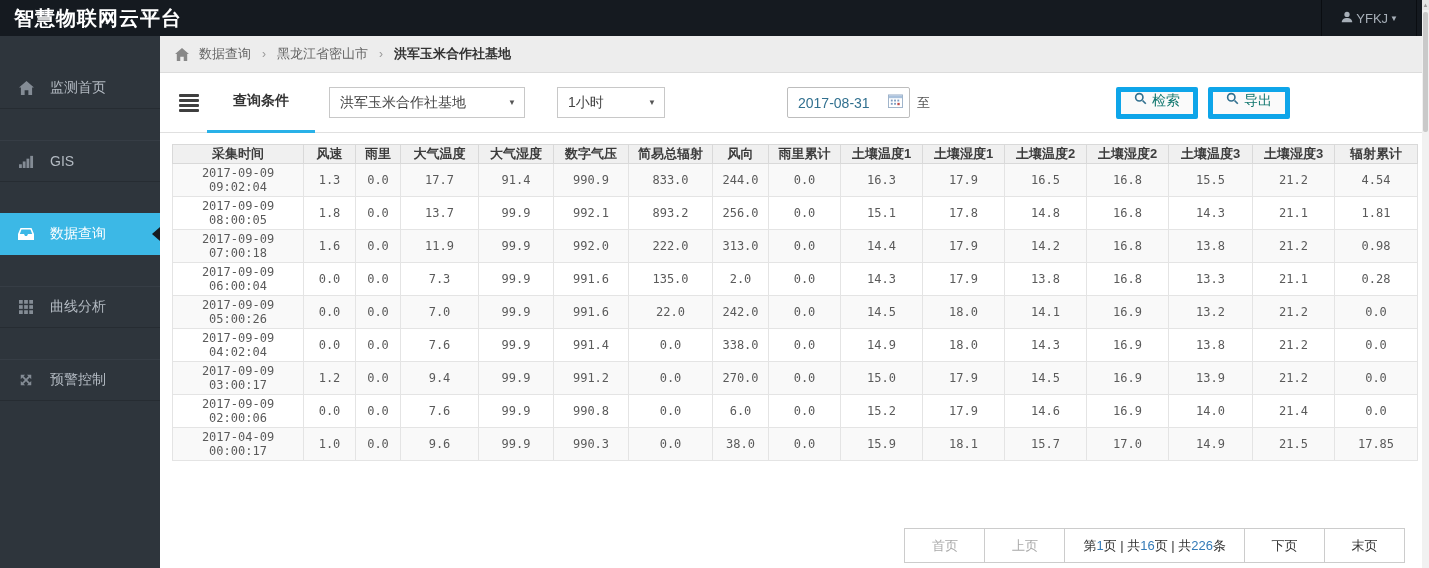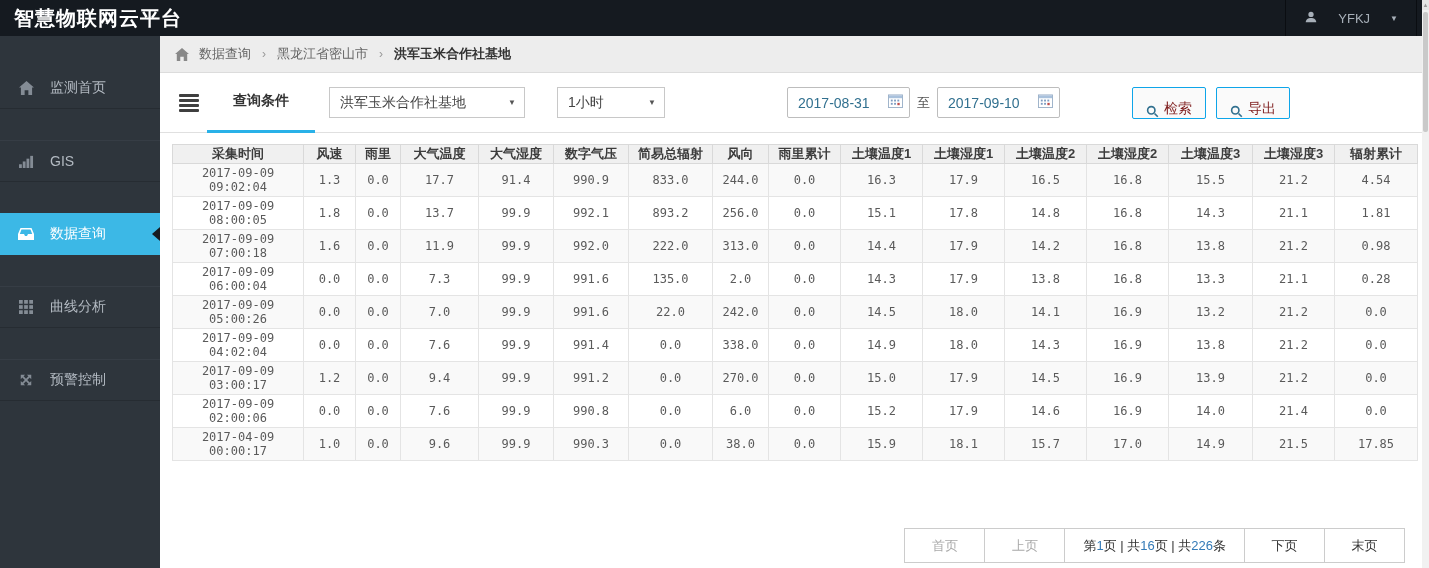--- a/index.html
+++ b/index.html
@@ -2,21 +2,21 @@
 <html><head>
 <meta charset="utf-8">
 <style>
   * { box-sizing: border-box; margin: 0; padding: 0; }
   html,body { width:1429px; height:568px; overflow:hidden; }
   body { font-family:"Liberation Sans","DejaVu Sans",sans-serif; background:#fff; position:relative; }
 
   
   .top-header { position:absolute; top:0; left:0; width:1429px; height:36px; background:#151a20; display:flex; align-items:center; z-index:5; }
   .app-title { color:#fff; font-weight:bold; font-size:20px; padding-left:14px; letter-spacing:1px; }
-  .user-area { position:absolute; right:12px; top:0; height:36px; display:flex; align-items:center; gap:20px; color:#a7afb8; font-size:13px; padding:0 18px; border-left:1px solid #0a0d11; border-right:1px solid #0a0d11; cursor:pointer;margin-left:44px; }
+  .user-area { position:absolute; right:12px; top:0; height:36px; display:flex; align-items:center; gap:2px; color:#a7afb8; font-size:13px; padding:0 18px; border-left:1px solid #0a0d11; border-right:1px solid #0a0d11; cursor:pointer;margin-left:44px; }
   .user-caret { font-size:8px; color:#a7afb8; }
 
   
   .sidebar { position:absolute; top:36px; left:0; width:160px; height:532px; background:#2e353c; }
   .sidebar-item { height:42px; display:flex; align-items:center; color:#b3bac2; font-size:14px; border-bottom:1px solid #262c32; border-top:1px solid #363d45; position:relative; cursor:pointer;margin-top:31px; }
   .sidebar-item:first-child { border-top:none; }
   .sidebar-item .icon { width:20px; margin:0 14px 0 16px; display:flex; justify-content:center; align-items:center; color:#848c95; }
   .sidebar-item.active { background:#3cb8e6; color:#fff; border-top-color:#3cb8e6; border-bottom-color:#3cb8e6; }
   .sidebar-item.active .icon { color:#fff; }
   .active-arrow { position:absolute; right:0; top:50%; margin-top:-7px; width:0; height:0; border-top:7px solid transparent; border-bottom:7px solid transparent; border-right:8px solid #171b20; }
@@ -35,21 +35,21 @@
   .hamburger i { display:block; height:3px; background:#3f3f3f; border-radius:1px; }
   .query-tab { height:60px; display:flex; align-items:center; padding:0 26px; margin-left:8px; border-bottom:3px solid #29b1e8; font-weight:bold; font-size:14px; color:#333; cursor:pointer; }
   .select-box { height:31px; border:1px solid #c8c8c8; display:flex; align-items:center; justify-content:space-between; padding:0 8px 0 10px; font-size:14px; color:#444; background:#fff; cursor:pointer; }
   .site-select { width:196px; margin-left:14px; }
   .interval-select { width:108px; margin-left:32px; }
   .caret-down { font-size:8px; color:#555; }
   .date-input { width:123px; height:31px; border:1px solid #bdbdbd; border-radius:2px; display:flex; align-items:center; justify-content:space-between; padding:0 6px 0 10px; font-size:14px; color:#31708f; cursor:text; }
   .date-from { margin-left:122px; }
   .to-label { margin:0 7px; color:#555; font-size:13px; }
   .query-btns { position:absolute; right:139px; top:14px; display:flex; gap:10px; }
-  .btn { height:32px; padding:0 13px; border:1px solid #0ea5e9; border-radius:2px; background:#fafafa; display:flex; align-items:flex-end; gap:5px; font-size:14px; color:#7f1d1d; cursor:pointer; }
+  .btn { height:32px; padding:0 13px; border:5px solid #0ea5e9; border-radius:2px; background:#fafafa; display:flex; align-items:flex-start; gap:5px; font-size:14px; color:#0f766e; cursor:pointer; }
 
   
   .table-wrap { margin:11px 12px 0 12px; }
   table { width:100%; border-collapse:collapse; table-layout:fixed; }
   th { background:#f0f0f0; border:1px solid #d9d9d9; height:19px; font-size:13px; color:#3c3c3c; font-weight:bold; text-align:center; }
   td { border:1px solid #e4e4e4; height:33px; text-align:center; font-size:12px; color:#5a5a5a; font-family:"DejaVu Sans Mono","Liberation Mono",monospace; background:#fff; }
   tbody tr:nth-child(odd) td { background:#f9f9f9; }
 
   
   .pagination { position:absolute; right:24px; bottom:5px; display:flex; font-size:13px; }
@@ -184,37 +184,20 @@
               <rect x="6.5" y="6" width="2" height="2"></rect>
               <rect x="10" y="6" width="2" height="2"></rect>
               <rect x="3" y="9.5" width="2" height="2"></rect>
               <rect x="6.5" y="9.5" width="2" height="2"></rect>
             </g>
             <rect x="10" y="9.5" width="2.5" height="2.5" fill="#c0504d"></rect>
           </svg>
       </span>
     </div>
     <span class="to-label">至</span>
-    <div class="date-input">
-      <span>2017-09-10</span>
-      <span>
-        <svg width="15" height="14" viewBox="0 0 16 15">
-            <rect x="0.5" y="1" width="15" height="13.5" fill="#fff" stroke="#9bb0c8"></rect>
-            <rect x="1" y="1.5" width="14" height="3" fill="#a9c1dc"></rect>
-            <g fill="#7e9cc0">
-              <rect x="3" y="6" width="2" height="2"></rect>
-              <rect x="6.5" y="6" width="2" height="2"></rect>
-              <rect x="10" y="6" width="2" height="2"></rect>
-              <rect x="3" y="9.5" width="2" height="2"></rect>
-              <rect x="6.5" y="9.5" width="2" height="2"></rect>
-            </g>
-            <rect x="10" y="9.5" width="2.5" height="2.5" fill="#c0504d"></rect>
-          </svg>
-      </span>
-    </div>
 
     <div class="query-btns">
       <div class="btn">
         <span style="display:flex;">
           <svg width="13" height="13" viewBox="0 0 16 16" fill="none" stroke="#31708f" stroke-width="2">
               <circle cx="6.5" cy="6.5" r="4.5"></circle>
               <line x1="10.5" y1="10.5" x2="14.5" y2="14.5"></line>
             </svg>
         </span>
         <span>检索</span>

